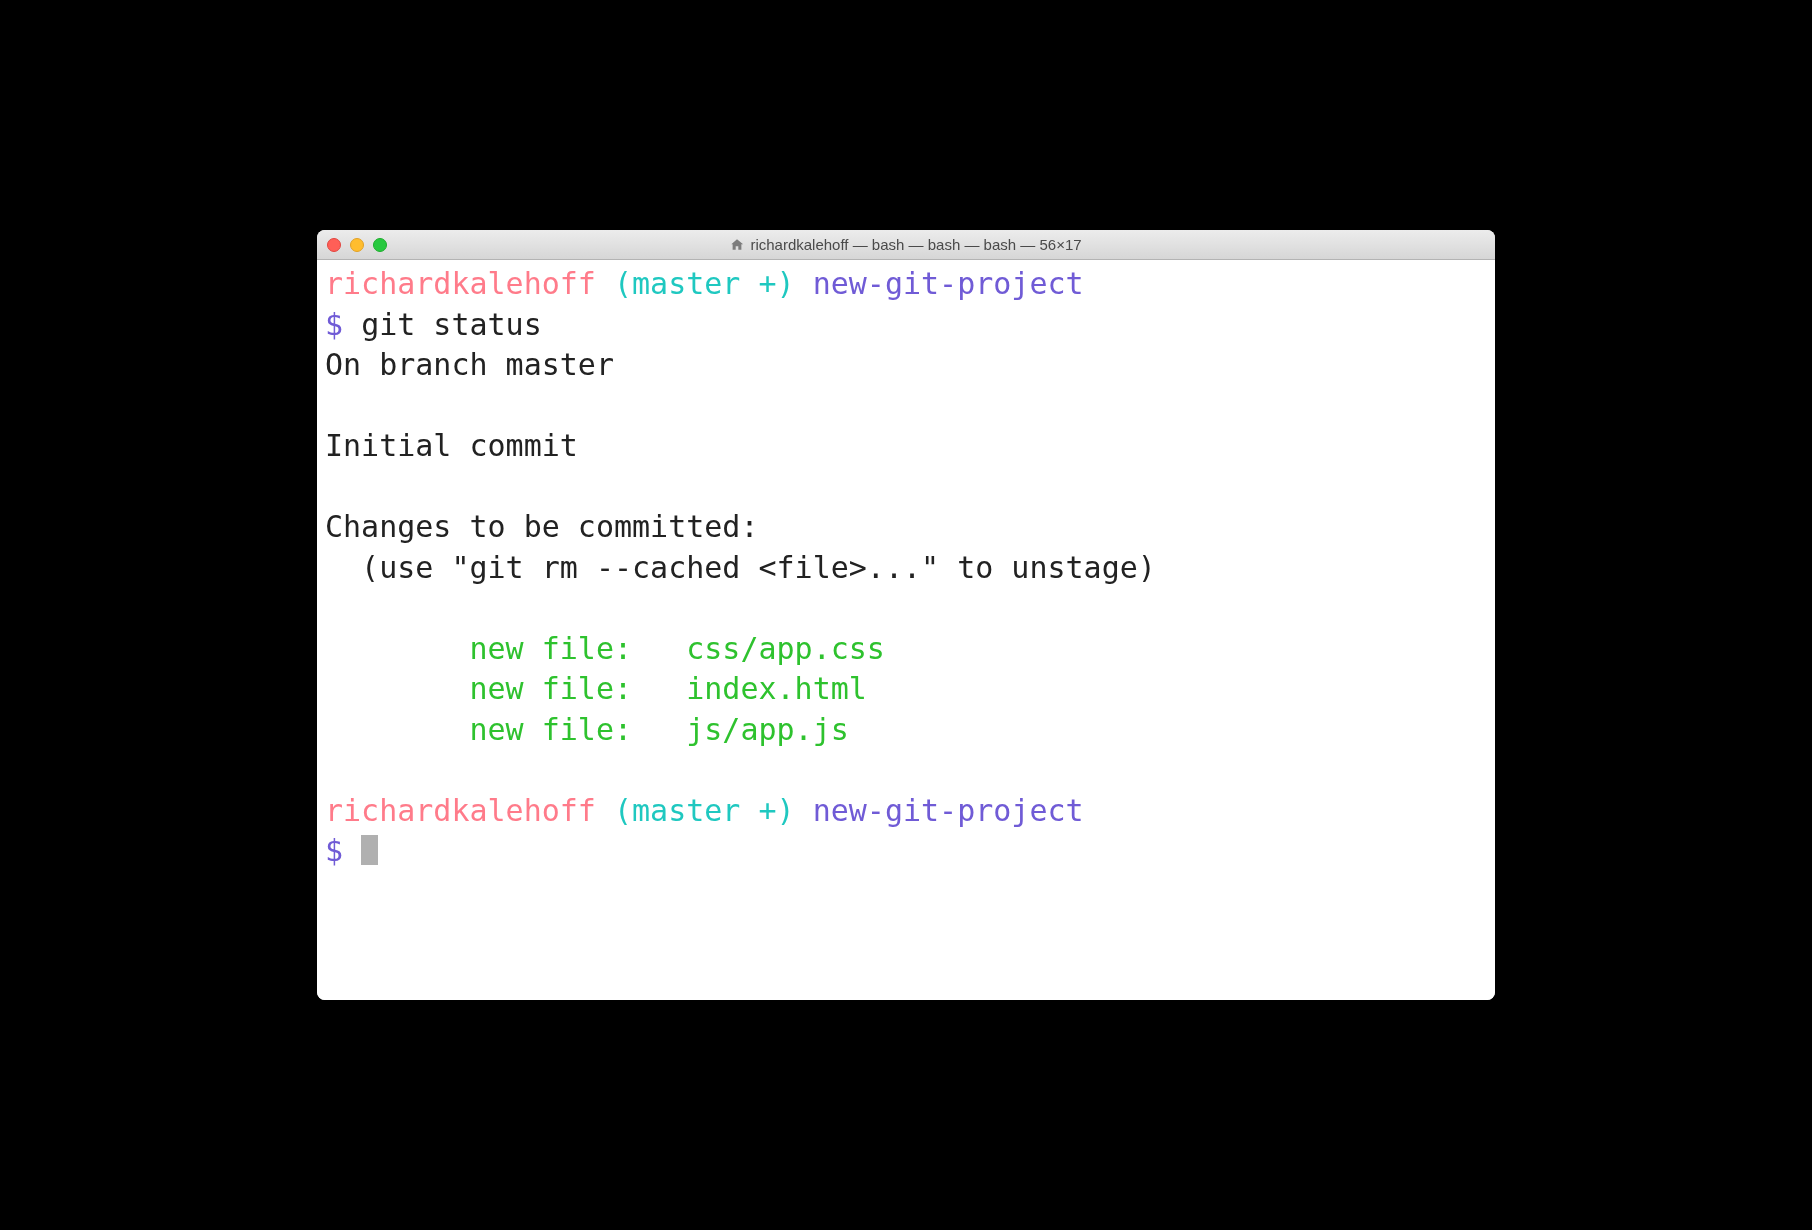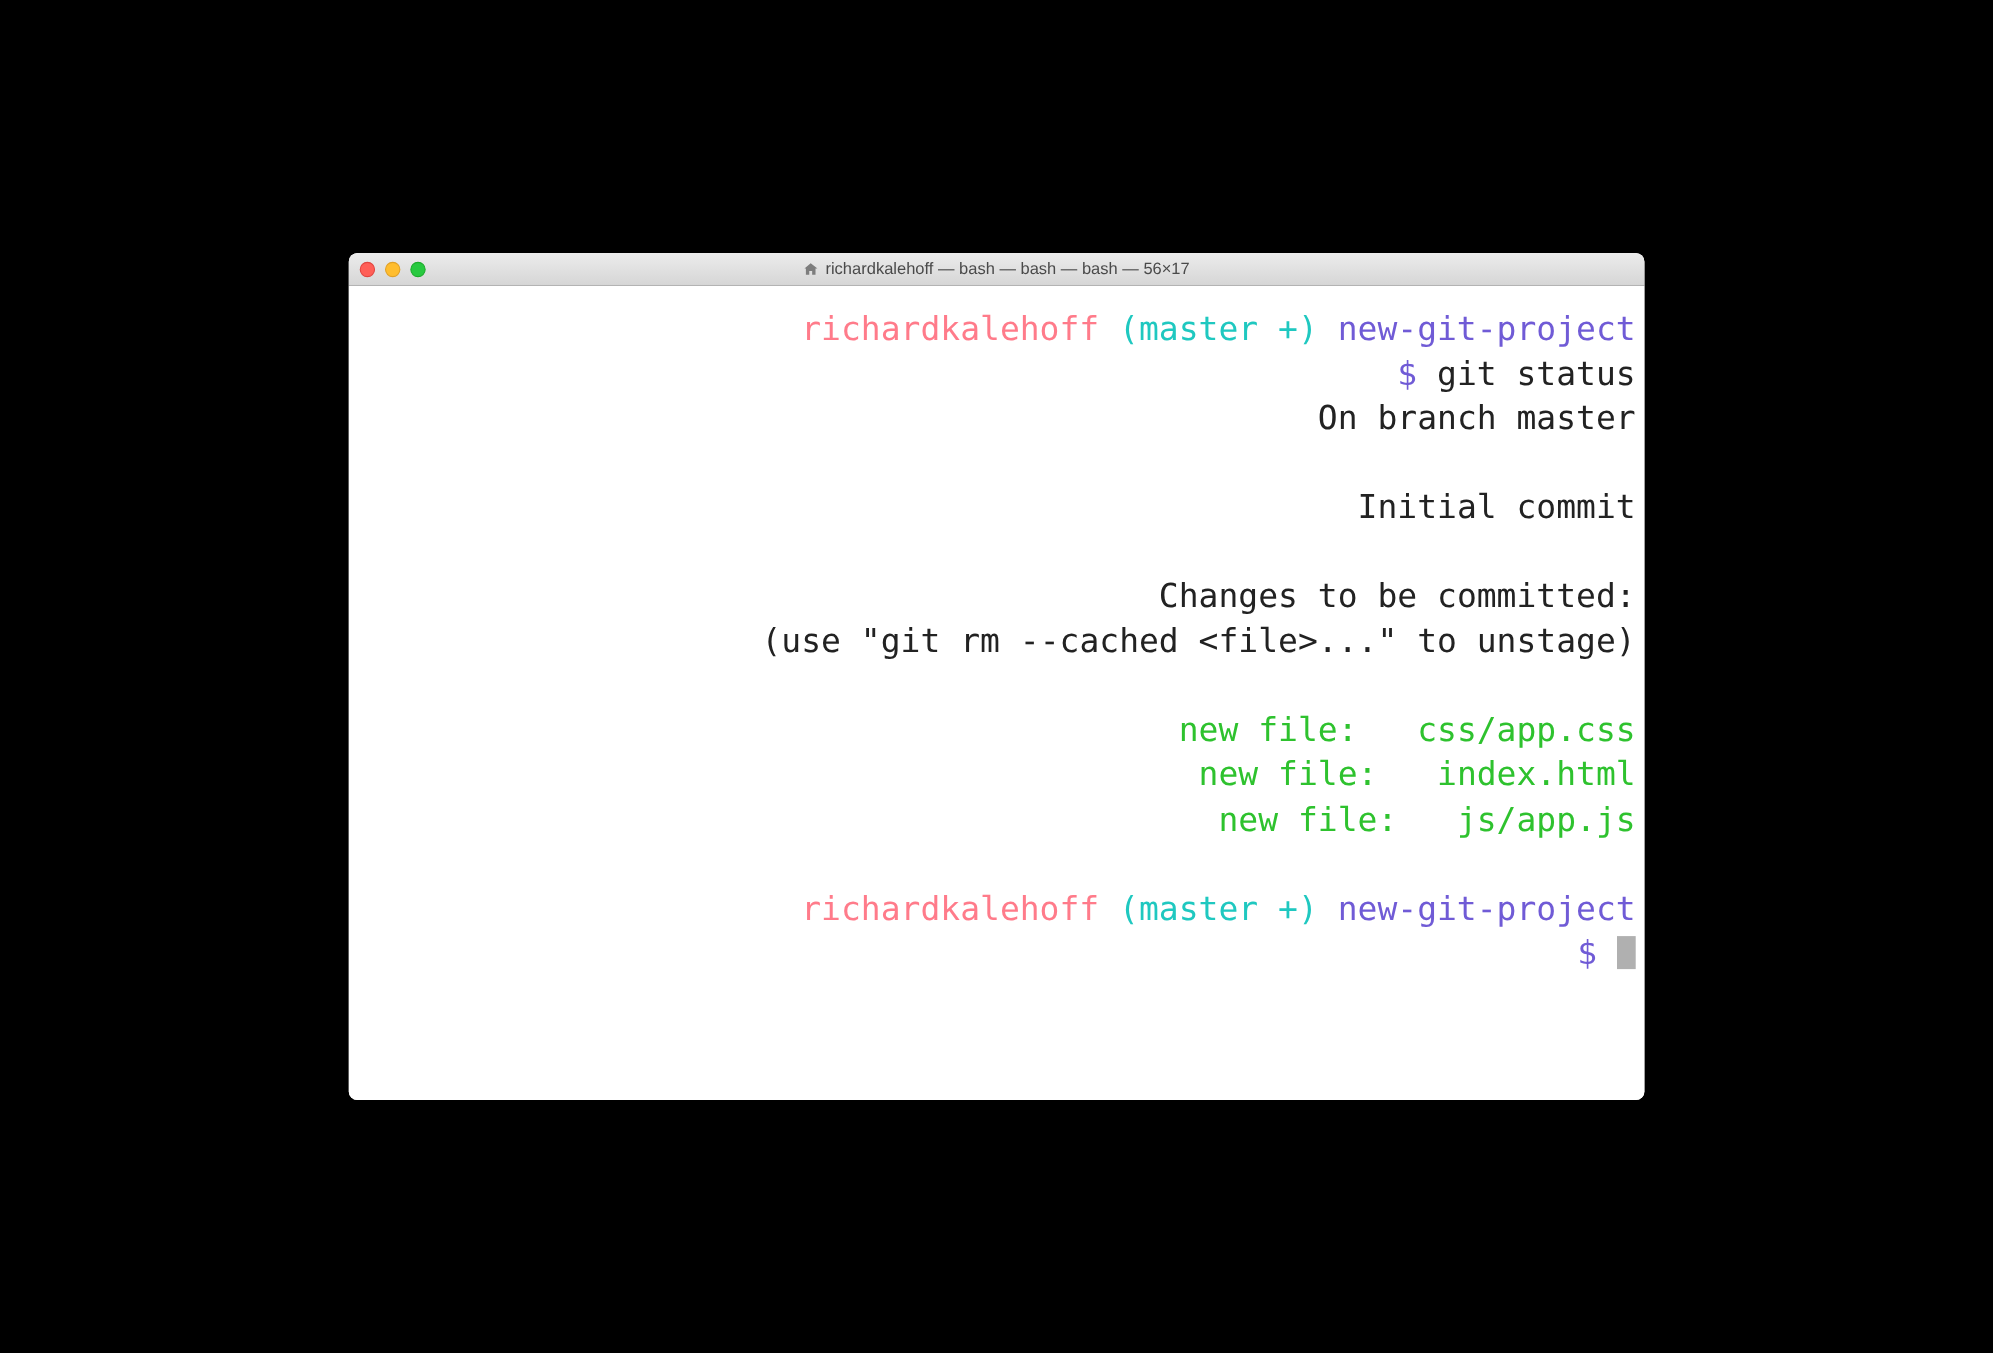--- a/index.html
+++ b/index.html
@@ -59,27 +59,26 @@
       color: #4a4a4a;
     }
     .home-icon {
       width: 14px;
       height: 14px;
       color: #7d7d7d;
     }
     .terminal-body {
       flex: 1;
       background: #fff;
-      padding: 20px 8px;
+      padding: 4px 8px;
       font-size: 30px;
       line-height: 1.35;
       color: #222;
       white-space: pre;
       overflow: hidden;
-      text-align: right;
     }
     .c-user   { color: #ff7b8a; }
     .c-branch { color: #1fc8c0; }
     .c-dir    { color: #705bd6; }
     .c-prompt { color: #705bd6; }
     .c-green  { color: #2ec22e; }
     .cursor-block {
       display: inline-block;
       width: 17px;
       height: 30px;

